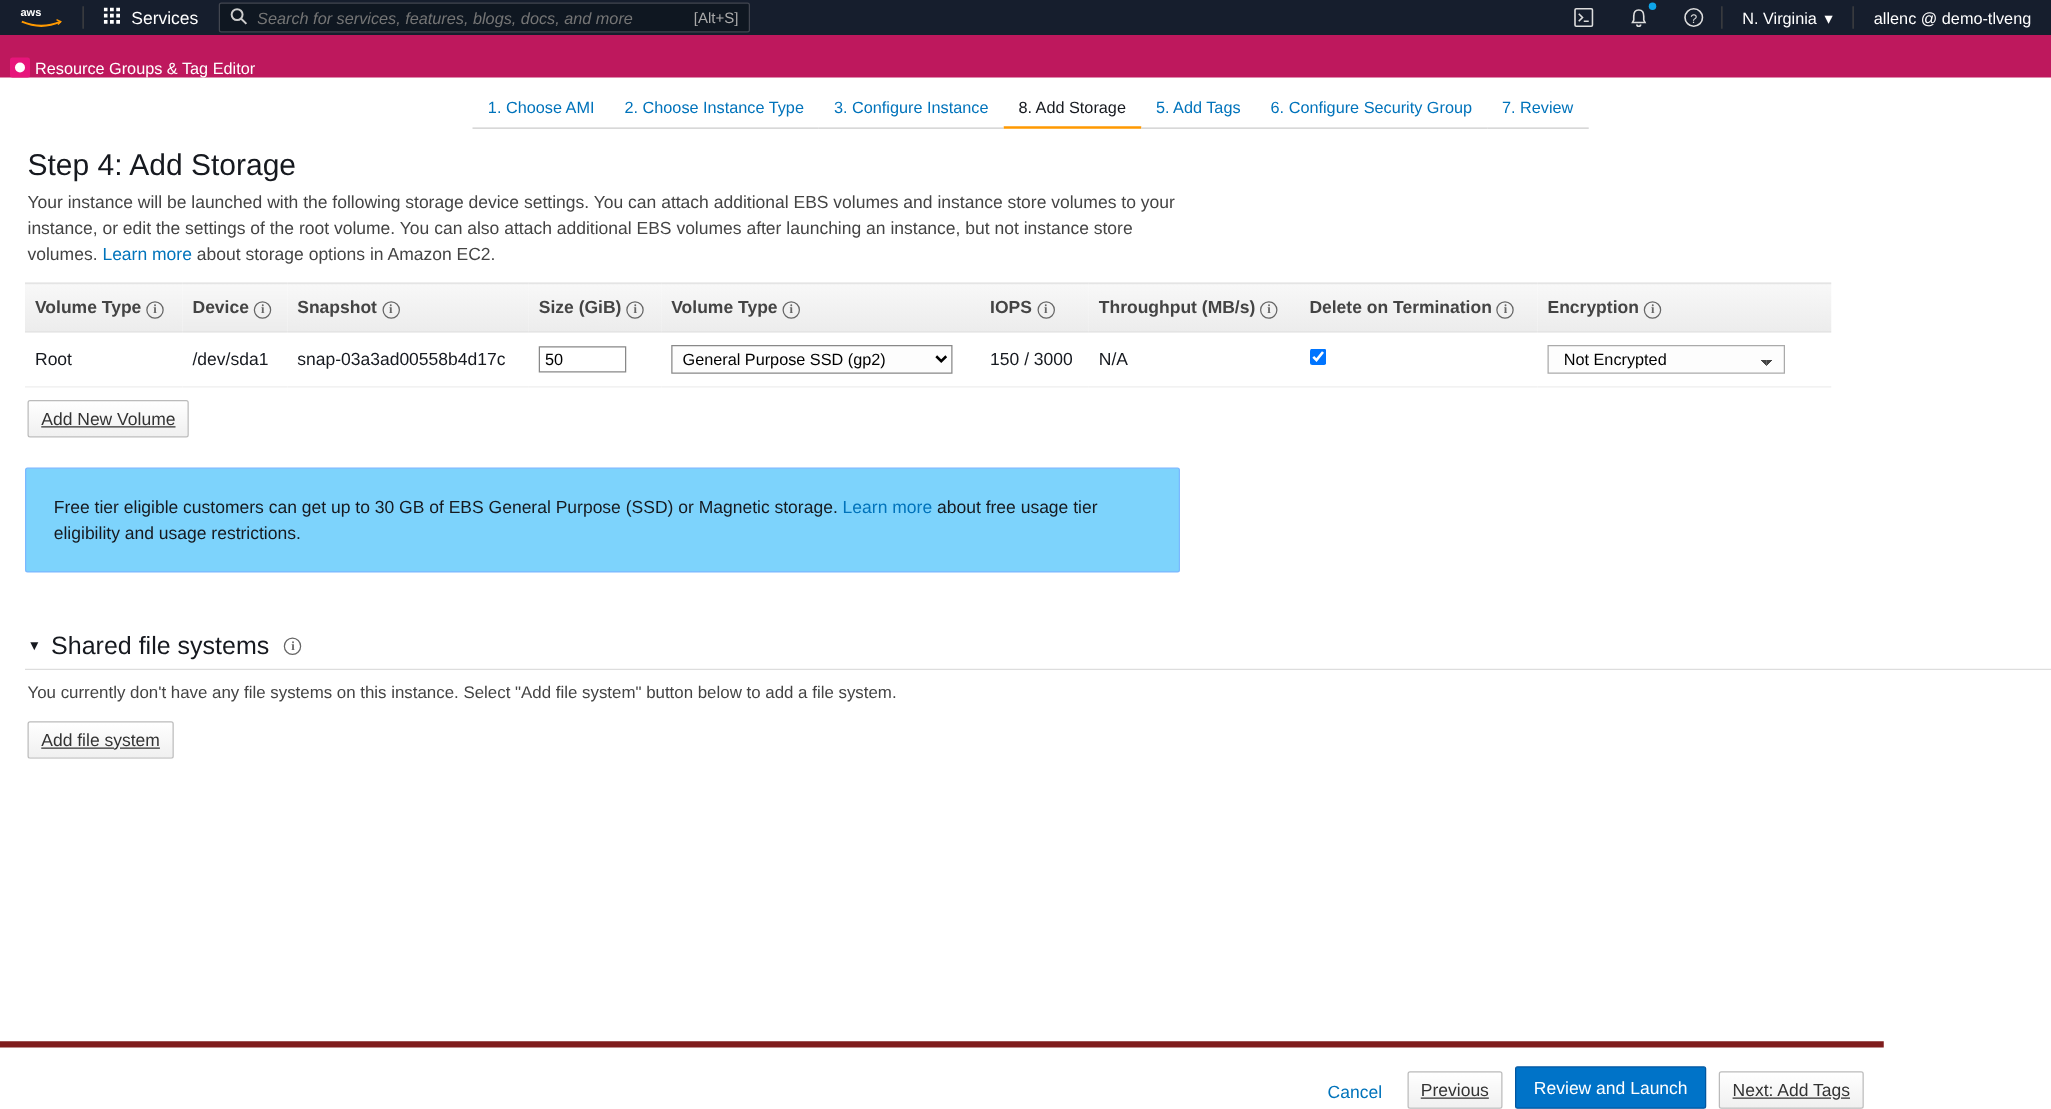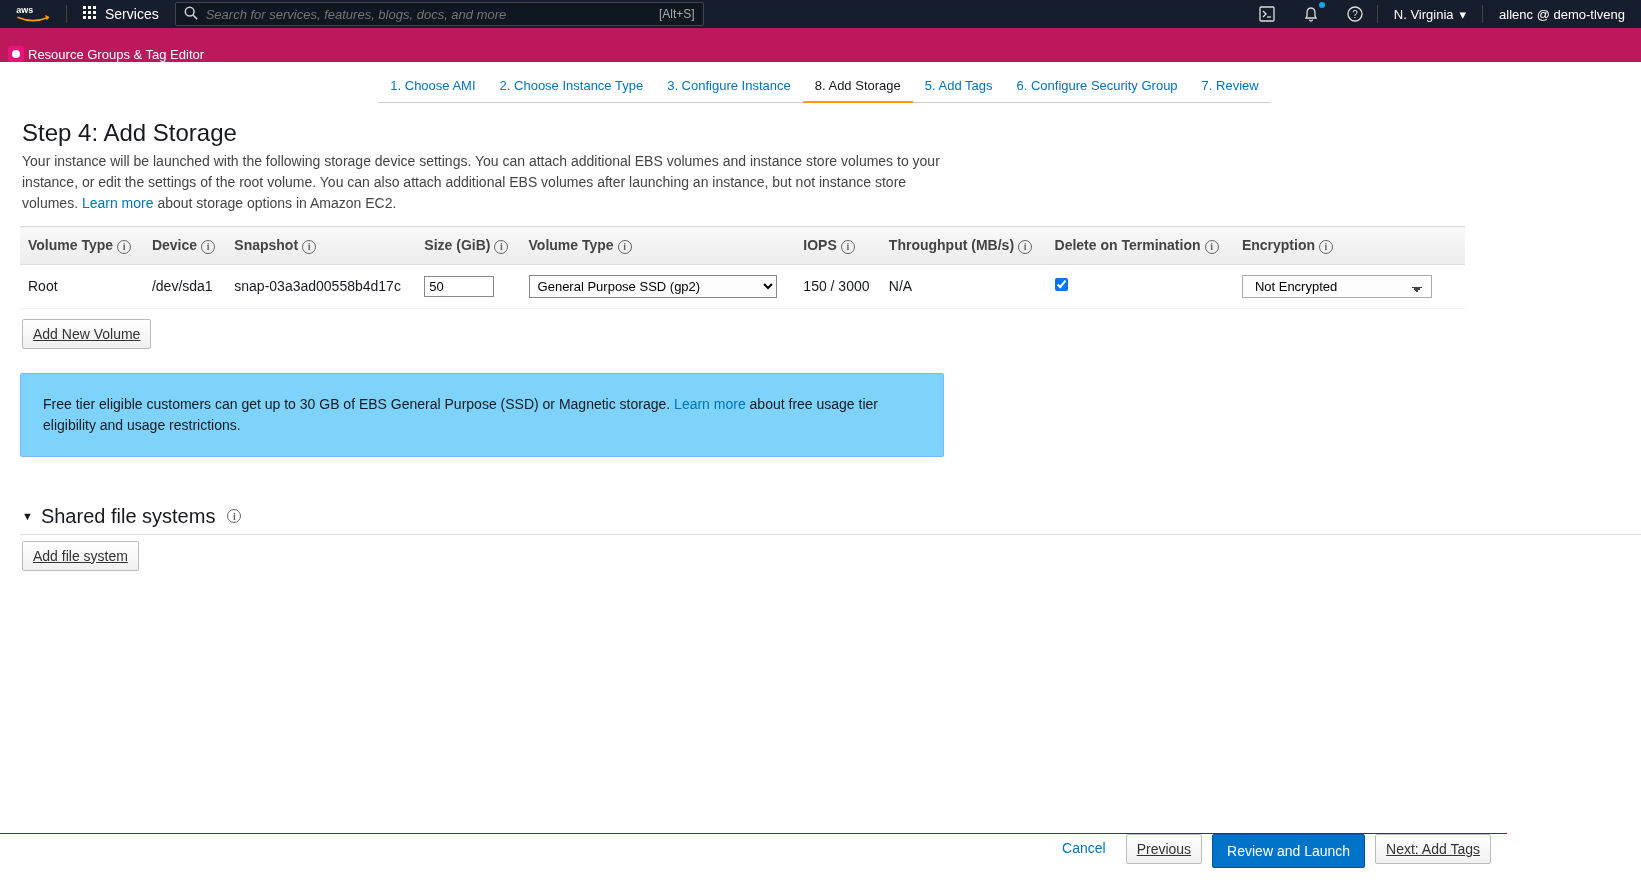--- a/index.html
+++ b/index.html
@@ -5,21 +5,21 @@
 * { box-sizing: border-box; margin: 0; padding: 0; }
 body { font-family: "Amazon Ember", "Helvetica Neue", Arial, sans-serif; font-size: 14px; color: #16191f; background: #fff; width: 1641px; }
 
 .top-nav { background: #161e2d; height: 28px; display: flex; align-items: center; color: #fff; padding: 0 0 0 0; justify-content: space-between; }
 .top-nav-left { display: flex; align-items: center; height: 100%; }
 .aws-logo { padding: 0 16px; font-weight: bold; font-size: 14px; color: #ff9900; display: flex; flex-direction: column; line-height: 1; }
 .aws-logo svg {display:block}
 .nav-divider { width: 1px; height: 18px; background: #444; }
 .services-btn { display: flex; align-items: center; gap: 8px; padding: 0 16px; color: #fff; cursor: pointer; }
 .services-btn .grid-icon { display: inline-block; }
-.search-container { display: flex; align-items: center; background: #0f1721; border: 1px solid #424650; border-radius: 2px; height: 24px; width: 529px; padding: 0 8px; gap: 8px; }
+.search-container { display: flex; align-items: center; background: #0f1721; border: 1px solid #424650; border-radius: 2px; height: 24px; width: 425px; padding: 0 8px; gap: 8px; }
 .search-container input { flex: 1; background: transparent; border: none; outline: none; color: #ccc; font-style: italic; font-size: 13px; }
 .search-shortcut { color: #aaa; font-size: 12px; }
 .top-nav-right { display: flex; align-items: center; height: 100%; }
 .nav-icon-btn { padding: 0 14px; color: #eee; position: relative; cursor: pointer; height: 100%; display: flex; align-items: center; }
 .nav-icon-btn .dot { position: absolute; top: 2px; right: 8px; width: 6px; height: 6px; background: #0ea5e9; border-radius: 50%; }
 .region { padding: 0 16px; color: #fff; font-size: 13px; display: flex; align-items: center; gap: 6px; cursor: pointer;}
 .user-label { padding: 0 16px; color: #fff; font-size: 13px; }
 
 .sub-nav { background: #be185d; height: 34px; display: flex; align-items: flex-end; padding: 0 8px; gap: 4px; }
 .sub-nav .icon-box { width: 16px; height: 16px; background: #e7157b; border-radius: 2px; display: flex; align-items: center; justify-content: center; }
@@ -32,35 +32,35 @@
 .main { padding: 8px 0 0 0; margin-left: 20px; }
 .step-title { font-size: 24px; font-weight: 300; padding: 8px 0 4px 2px; color: #16191f;}
 .step-desc { font-size: 14px; color: #444; padding: 0 2px 12px 2px; line-height: 1.5; max-width: 940px;}
 .step-desc a { color: #0073bb; text-decoration: none; }
 
 .storage-table { width: 1445px; border-collapse: collapse; }
 .storage-table th { background: linear-gradient(#f8f8f8,#ececec); text-align: left; font-weight: bold; font-size: 14px; padding: 10px 8px; border-top: 1px solid #ddd; border-bottom: 1px solid #ddd; color: #444;}
 .storage-table td { padding: 10px 8px; font-size: 14px; border-bottom: 1px solid #eee;}
 .info-icon { display: inline-flex; width: 14px; height: 14px; border: 1px solid #666; border-radius: 50%; font-size: 10px; align-items: center; justify-content: center; color: #666; margin-left: 4px; font-style: normal; font-family: serif; font-weight:bold; cursor: pointer;}
 .size-input { width: 70px; padding: 2px 4px; border: 1px solid #888; font-size: 13px;}
-.vol-select { width: 248px; padding: 2px 4px; border: 1px solid #888; font-size: 13px; background: #fdfdfd;}
+.vol-select { width: 225px; padding: 2px 4px; border: 1px solid #888; font-size: 13px; background: #fdfdfd;}
 .enc-select { width: 190px; padding: 3px 12px; border: 1px solid #aaa; font-size: 13px; background: #fdfdfd;}
 .btn-default { background: linear-gradient(#fff, #f0f0f0); border: 1px solid #bbb; padding: 6px 10px; font-size: 14px; border-radius: 2px; cursor: pointer; color: #333; text-decoration: underline;}
 .add-vol-btn { margin: 10px 0 0 2px; }
 
 .info-box { border: 1px solid #7ab8ff; background: #7dd3fc; padding: 20px 22px; margin: 24px 0 0 0; width: 924px; font-size: 14px; line-height: 1.5; border-radius: 2px;}
 .info-box a { color: #0073bb; text-decoration: none; }
 
 .sfs-header { display: flex; align-items: center; gap: 8px; margin-top: 42px; padding: 6px 2px; border-bottom: 1px solid #ddd; cursor: pointer;}
 .sfs-header .tri { font-size: 11px; }
 .sfs-header .title { font-size: 20px; font-weight: 400; }
 .sfs-desc { font-size: 13.5px; color: #444; padding: 10px 2px;}
 .add-fs-btn { margin: 6px 0 0 2px; }
 
-.footer { position: fixed; bottom: 0; left: 0; right: 0; border-top: 1px solid #7f1d1d; background: #fff; height: 54px; display: flex; align-items: flex-start; justify-content: flex-end; padding: 0 16px; gap: 10px; width: 1507px;}
+.footer { position: fixed; bottom: 0; left: 0; right: 0; border-top: 5px solid #7f1d1d; background: #fff; height: 54px; display: flex; align-items: flex-end; justify-content: flex-end; padding: 0 16px; gap: 10px; width: 1507px;}
 .btn-link { background: none; border: none; color: #0073bb; font-size: 14px; cursor: pointer; padding:6px 10px;}
 .btn-primary { background: #0073c8; border: 1px solid #0056a0; color: #fff; padding: 8px 14px; font-size: 14px; border-radius: 2px; cursor: pointer;}
 .checkbox-cell { text-align: left; padding-left: 12px;}
 th .th-label{display:inline}
 select.enc-select{appearance:none; -webkit-appearance:none; padding-right:24px; background-image: linear-gradient(45deg, transparent 50%, #444 50%), linear-gradient(135deg, #444 50%, transparent 50%); background-position: calc(100% - 14px) 11px, calc(100% - 9px) 11px; background-size: 5px 5px, 5px 5px; background-repeat: no-repeat;}
 </style>
 </head>
 <body>
 
 <div class="top-nav">
@@ -209,20 +209,21 @@
     <span>Free tier eligible customers can get up to 30 GB of EBS General Purpose (SSD) or Magnetic storage. </span>
     <a href="#">Learn more</a>
     <span> about free usage tier eligibility and usage restrictions.</span>
   </div>
 
   <div class="sfs-header">
     <span class="tri">▼</span>
     <span class="title">Shared file systems</span>
     <i class="info-icon">i</i>
   </div>
+  <p class="sfs-desc">You currently don't have any file systems on this instance. Select "Add file system" button below to add a file system.</p>
   <button class="btn-default add-fs-btn">Add file system</button>
 </div>
 
 <div class="footer">
   <button class="btn-link">Cancel</button>
   <button class="btn-default">Previous</button>
   <button class="btn-primary">Review and Launch</button>
   <button class="btn-default">Next: Add Tags</button>
 </div>
 

